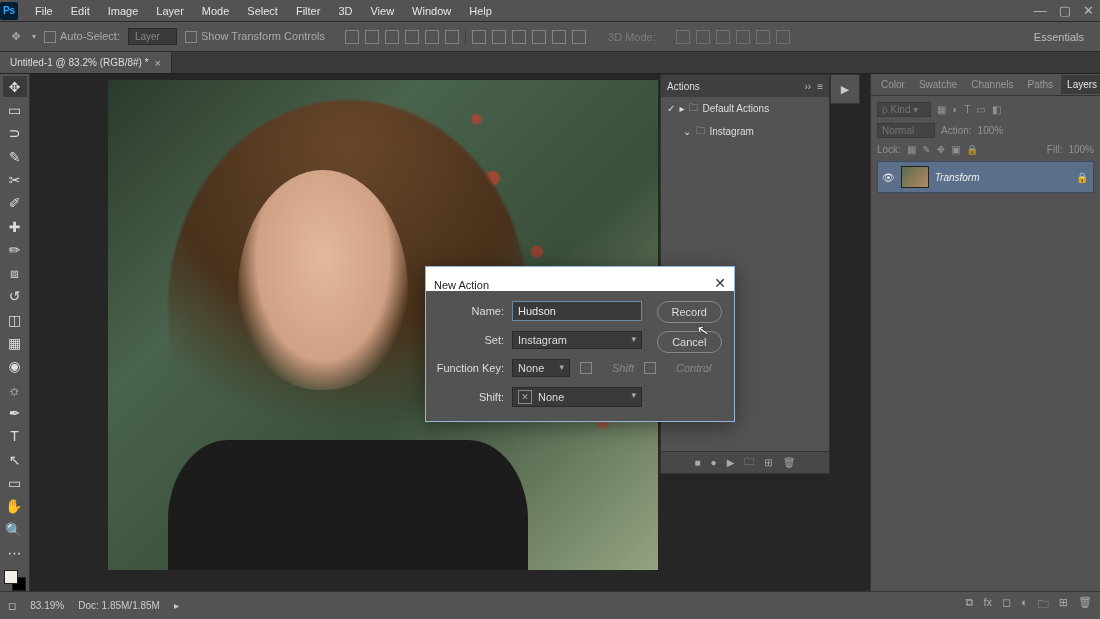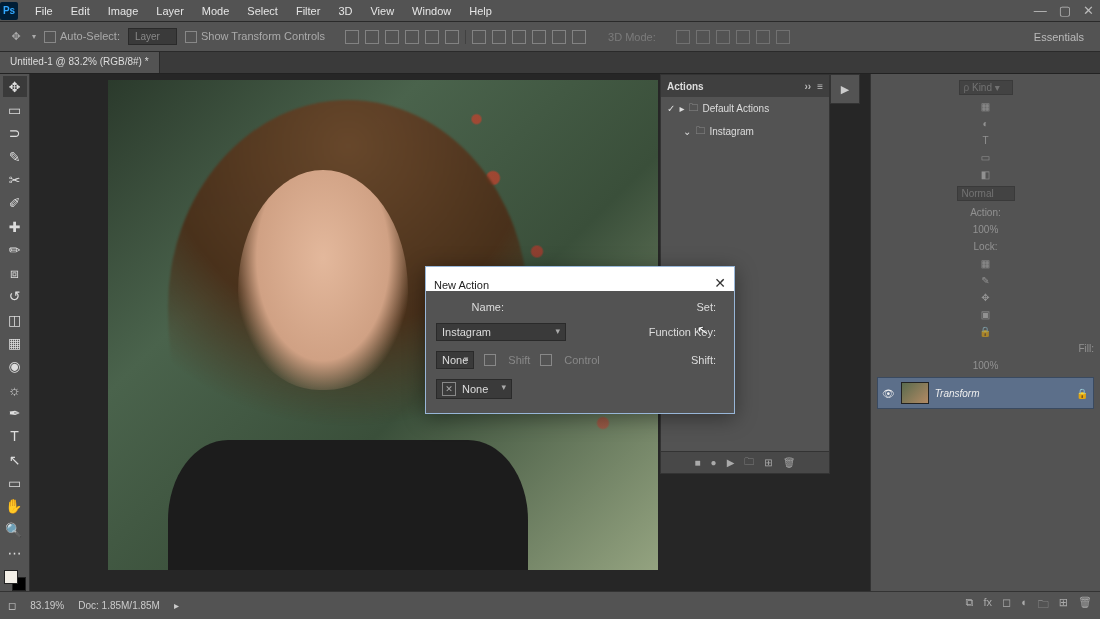--- a/index.html
+++ b/index.html
@@ -15,21 +15,21 @@
 .optionsbar { height: 30px; background: #535353; border-bottom: 1px solid #2a2a2a; display: flex; align-items: center; padding: 0 8px; gap: 8px; color: #aaa; }
 .opt-icon { width: 16px; height: 16px; display: inline-flex; align-items: center; justify-content: center; }
 .checkbox { width: 12px; height: 12px; border: 1px solid #888; display: inline-block; vertical-align: middle; margin-right: 4px; }
 .opt-dd { background: #3a3a3a; border: 1px solid #2a2a2a; padding: 2px 16px 2px 6px; color: #888; font-size: 10px; }
 .align-icons { display: flex; gap: 6px; margin-left: 12px; opacity: .55; }
 .align-icons span { width: 14px; height: 14px; display: inline-block; border: 1px solid #aaa; position: relative; }
 .workspace-dd { margin-left: auto; color: #bbb; padding: 2px 8px; }
 
 
 .tab-strip { height: 22px; background: #3a3a3a; display: flex; align-items: stretch; border-bottom: 1px solid #222; }
-.doc-tab { background: #535353; padding: 4px 10px; font-size: 10px; color: #ddd; display: flex; align-items: center; gap: 6px; border-right: 1px solid #2a2a2a; flex-direction: column; }
+.doc-tab { background: #535353; padding: 4px 10px; font-size: 10px; color: #ddd; display: flex; align-items: center; gap: 6px; border-right: 1px solid #2a2a2a; }
 .doc-tab .close { font-size: 11px; color: #bbb; }
 
 
 .toolbox { position: absolute; left: 0; top: 74px; width: 30px; bottom: 28px; background: #535353; border-right: 1px solid #333; display: flex; flex-direction: column; align-items: center; padding-top: 2px; gap: 2px; }
 .tool { width: 24px; height: 22px; display: flex; align-items: center; justify-content: center; color: #ddd; font-size: 14px; cursor: pointer; }
 .tool.sel { background: #3a3a3a; }
 .swatch-fgbg { width: 22px; height: 22px; position: relative; margin-top: 4px; }
 .swatch-fgbg .fg { position: absolute; left: 0; top: 0; width: 14px; height: 14px; background: #f4f0e8; border: 1px solid #222; }
 .swatch-fgbg .bg { position: absolute; right: 0; bottom: 0; width: 14px; height: 14px; background: #000; border: 1px solid #222; }
 
@@ -45,50 +45,50 @@
 .face { position:absolute; left: 130px; top: 90px; width: 170px; height: 220px; background: radial-gradient(ellipse at 50% 40%, #e3b89c 0%, #d0a184 55%, transparent 75%); border-radius: 50% 50% 48% 48% / 55% 55% 45% 45%; }
 .hair { position:absolute; left: 60px; top: 20px; width: 360px; height: 460px; background: radial-gradient(circle at 50% 10%, #6a4529 0%, #4a2e18 40%, transparent 62%); border-radius: 50% 50% 40% 40% / 45% 45% 55% 55%; filter: blur(1px); opacity:.92; }
 .shirt { position:absolute; left: 60px; bottom:0; width: 360px; height: 130px; background: #1c1c1c; border-radius: 60px 60px 0 0 / 80px 80px 0 0; }
 
 
 .right-col { position: absolute; right: 0; top: 74px; width: 230px; bottom: 28px; background: #535353; border-left: 1px solid #333; color: #bbb; font-size: 10px; }
 .panel-tabrow { display: flex; border-bottom: 1px solid #333; height: 22px; align-items: center; padding: 0 4px; gap: 2px; }
 .panel-tabrow .ptab { padding: 4px 6px; color: #999; cursor: pointer; font-size:10px; }
 .panel-tabrow .ptab.active { color: #e6e6e6; background: #3c3c3c; }
 .panel-body { padding: 6px; }
-.prop-row { display: flex; align-items: center; gap: 6px; margin-bottom: 6px; opacity: .6; flex-direction: column; }
+.prop-row { display: flex; align-items: center; gap: 6px; margin-bottom: 6px; opacity: .6; }
 .mini-input { background: #3a3a3a; border: 1px solid #2a2a2a; padding: 1px 4px; width: 54px; color: #888; }
 .layer-row { display: flex; align-items: center; gap: 6px; background: #5c6f8a; padding: 4px; border: 1px solid #3a4a60; }
 .layer-thumb { width: 28px; height: 22px; background: linear-gradient(135deg,#5a6b4d,#b38a64); border: 1px solid #222; }
 .layer-name { font-style: italic; color: #eee; }
 .eye { color: #eee; }
 .lock { margin-left: auto; color: #ccc; }
 
 
 .actions-panel { position: absolute; left: 660px; top: 74px; width: 170px; height: 400px; background: #535353; border: 1px solid #333; z-index: 5; font-size: 10px; }
-.actions-head { height: 22px; background: #3f3f3f; display: flex; align-items: center; padding: 0 6px; font-weight: bold; }
+.actions-head { height: 22px; background: #3f3f3f; display: flex; align-items: center; padding: 0 6px; }
 .actions-head .title { color: #ddd; }
 .actions-head .hctl { margin-left: auto; display: flex; gap: 6px; color: #bbb; }
 .action-row { display: flex; align-items: center; gap: 4px; padding: 3px 6px; color: #ddd; }
 .action-row .folder { color: #bbb; }
 .actions-footer { position: absolute; bottom: 0; left: 0; right: 0; height: 22px; background: #484848; border-top: 1px solid #333; display: flex; align-items: center; justify-content: center; gap: 10px; color: #aaa; }
 .play-tab { position: absolute; left: 830px; top: 74px; width: 30px; height: 30px; background: #535353; border: 1px solid #333; display: flex; align-items: center; justify-content: center; z-index:5; }
 
 
 .dialog { position: absolute; left: 425px; top: 266px; width: 310px; background: #535353; border: 1px solid #98b6d8; z-index: 20; box-shadow: 0 4px 20px rgba(0,0,0,.4); }
 .dialog-title { height: 24px; background: #fff; color: #222; display: flex; align-items: flex-end; padding: 0 8px; font-size: 11px; }
 .dialog-title .dclose { margin-left: auto; font-size: 14px; color: #333; }
 .dialog-body { padding: 10px 10px 14px 10px; display: grid; grid-template-columns: 76px 1fr; row-gap: 10px; align-items: center; }
 .dlabel { text-align: right; padding-right: 8px; color: #ddd; }
 .dinput { background: #3a3a3a; border: 1px solid #6a88a8; color: #e6e6e6; padding: 3px 5px; font-size: 11px; width: 130px; }
 .dselect { background: #3a3a3a; border: 1px solid #2a2a2a; color: #ddd; padding: 2px 5px; font-size: 11px; width: 130px; position: relative; }
 .dselect::after { content: "▾"; position: absolute; right: 5px; top: 2px; color: #aaa; font-size: 9px; }
 .fk-row { display: flex; align-items: center; gap: 10px; }
 .fk-row .mini { width: 58px; }
-.chk { display: inline-flex; align-items: center; gap: 8px; color: #888; }
+.chk { display: inline-flex; align-items: center; gap: 16px; color: #888; font-style: italic; }
 .color-row { display: flex; align-items: center; gap: 6px; }
 .color-swatch { width: 14px; height: 14px; border: 1px solid #888; display:inline-flex; align-items:center; justify-content:center; font-size:9px; color:#aaa; }
 .dialog-buttons { position: absolute; right: 12px; top: 34px; display: flex; flex-direction: column; gap: 8px; }
 .dbtn { border: 1px solid #888; border-radius: 12px; padding: 4px 14px; color: #ddd; background: transparent; font-size: 11px; cursor: pointer; }
 .cursor { position: absolute; left: 697px; top: 322px; z-index: 30; font-size: 14px; color: #fff; text-shadow: 0 0 2px #000; transform: rotate(-10deg); }
 
 
 .statusbar { position: absolute; left: 0; right: 0; bottom: 0; height: 28px; background: #535353; border-top: 1px solid #333; display: flex; align-items: center; padding: 0 8px; gap: 14px; font-size: 10px; color: #ccc; }
 .statusbar .spacer { flex: 1; }
 .sb-icons { display:flex; gap:10px; color:#aaa; font-size:11px; }
@@ -216,20 +216,28 @@
     <span>●</span>
     <span>▶</span>
     <span>🗀</span>
     <span>⊞</span>
     <span>🗑</span>
   </div>
 </div>
 <div class="play-tab">▶</div>
 
 <div class="right-col">
+  <div class="panel-tabrow">
+    <span class="ptab">Color</span>
+    <span class="ptab">Swatche</span>
+    <span class="ptab">Channels</span>
+    <span class="ptab">Paths</span>
+    <span class="ptab active">Layers</span>
+
+  </div>
   <div class="panel-body">
     <div class="prop-row">
       <span class="mini-input"><span style="opacity:.8">ρ </span><span>Kind</span> ▾</span>
       <span>▦</span>
       <span>◐</span>
       <span>T</span>
       <span>▭</span>
       <span>◧</span>
     </div>
     <div class="prop-row">
@@ -256,20 +264,21 @@
   </div>
 </div>
 
 <div class="dialog">
   <div class="dialog-title">
     <span>New Action</span>
     <span class="dclose">✕</span>
   </div>
   <div class="dialog-body">
     <div class="dlabel">Name:</div>
+    <div><input class="dinput" value="Hudson" style=""></div>
 
     <div class="dlabel">Set:</div>
     <div>
         <div class="dselect">Instagram</div>
       </div>
 
     <div class="dlabel">Function Key:</div>
     <div class="fk-row">
       <div class="dselect mini">None</div>
       <label class="chk">
@@ -282,20 +291,24 @@
         </label>
     </div>
 
     <div class="dlabel">Shift:</div>
     <div class="color-row">
       <div class="dselect" style="width:130px;display:flex;align-items:center;gap:6px">
         <span class="color-swatch">✕</span>
         <span>None</span>
       </div>
     </div>
+  </div>
+  <div class="dialog-buttons">
+    <button class="dbtn">Record</button>
+    <button class="dbtn">Cancel</button>
   </div>
 </div>
 <div class="cursor">↖</div>
 
 <div class="statusbar">
   <span>◻</span>
   <span>83.19%</span>
   <span>Doc: 1.85M/1.85M</span>
   <span>▸</span>
   <div class="spacer"></div>

